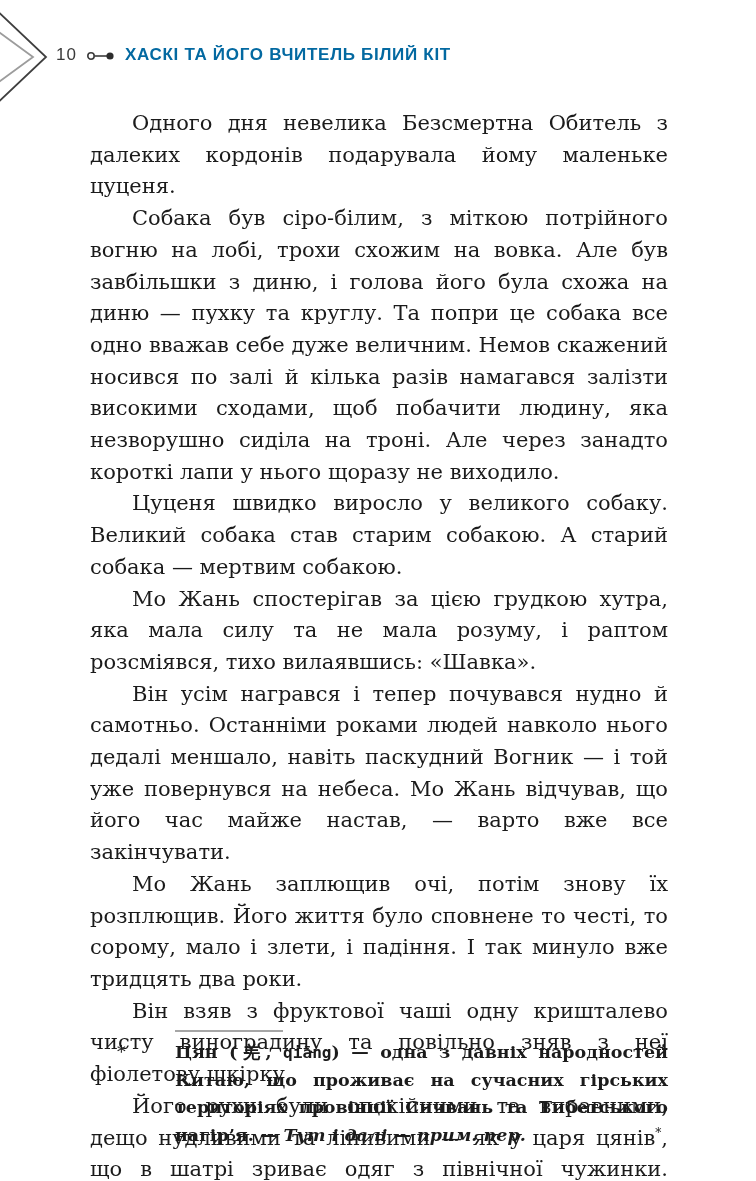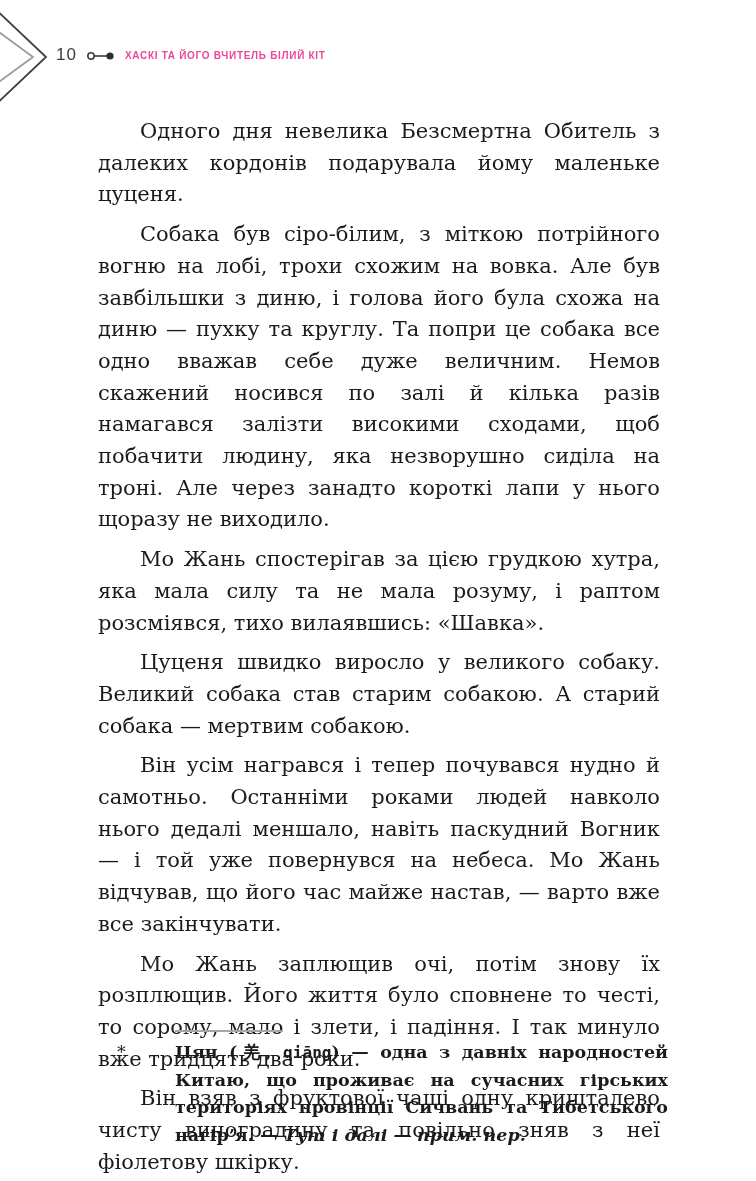--- a/index.html
+++ b/index.html
@@ -29,39 +29,39 @@
     white-space: nowrap;
   }
   .pagenum {
     font-size: 17px;
     font-weight: 400;
     letter-spacing: 1px;
     color: #3a3a3a;
   }
   .head-icon { margin: 1px 9px 0 9px; display: block; }
   .head-title {
-    font-size: 10px;
+    font-size: 17px;
     font-weight: 700;
     letter-spacing: 0.7px;
-    color: #ec4899;
+    color: #0369a1;
   }
   
   .body-area {
     position: absolute;
     top: 108px;
     left: 90px;
     width: 578px;
     min-height: 922px;
     font-family: "DejaVu Serif", serif;
     font-size: 21px;
     line-height: 31.7px;
     text-align: justify;
     hyphens: auto;
   }
-  .body-area p { margin: 8px; text-indent: 42px; }
+  .body-area p { margin: 0; text-indent: 42px; }
   .body-area p.continued { text-align-last: justify; }
   sup.fn-ref {
     font-size: 0.58em;
     line-height: 0;
     vertical-align: super;
   }
   
   .footnote {
     position: absolute;
     left: 90px;
@@ -108,22 +108,22 @@
       <circle cx="5" cy="6" r="3.2" fill="#ffffff" stroke="#3c3c3c" stroke-width="1.6"></circle>
       <line x1="8.6" y1="6" x2="21" y2="6" stroke="#3c3c3c" stroke-width="1.6"></line>
       <circle cx="24" cy="6" r="3.6" fill="#2d2d2d"></circle>
     </svg>
     <span class="head-title">ХАСКІ ТА ЙОГО ВЧИТЕЛЬ БІЛИЙ КІТ</span>
   </header>
 
   <main class="body-area">
     <p>Одного дня невелика Безсмертна Обитель з далеких кордонів подарувала йому маленьке цуценя.</p>
     <p>Собака був сіро-білим, з міткою потрійного вогню на лобі, трохи схожим на вовка. Але був завбільшки з диню, і голова його була схожа на диню — пухку та круглу. Та попри це собака все одно вважав себе дуже величним. Немов скажений носився по залі й кілька разів намагався залізти високими сходами, щоб побачити людину, яка незворушно сиділа на троні. Але через занадто короткі лапи у нього щоразу не виходило.</p>
+    <p>Цуценя швидко виросло у великого собаку. Великий собака став старим собакою. А старий собака — мертвим собакою.</p>
     <p>Мо Жань спостерігав за цією грудкою хутра, яка мала силу та не мала розуму, і раптом розсміявся, тихо вилаявшись: «Шавка».</p>
-    <p>Цуценя швидко виросло у великого собаку. Великий собака став старим собакою. А старий собака — мертвим собакою.</p>
     <p>Він усім награвся і тепер почувався нудно й самотньо. Останніми роками людей навколо нього дедалі меншало, навіть паскудний Вогник — і той уже повернувся на небеса. Мо Жань відчував, що його час майже настав, — варто вже все закінчувати.</p>
     <p>Мо Жань заплющив очі, потім знову їх розплющив. Його життя було сповнене то честі, то сорому, мало і злети, і падіння. І так минуло вже тридцять два роки.</p>
     <p>Він взяв з фруктової чаші одну кришталево чисту виноградину та повільно зняв з неї фіолетову шкірку.</p>
     <p class="continued"><span>Його рухи були спокійними та вправними, дещо нудливими та лінивими — як у царя цянів</span><sup class="fn-ref">*</sup><span>, що в шатрі зриває одяг з північної чужинки. Смарагдова</span></p>
   </main>
 
   <div class="footnote">
     <div class="fn-rule"></div>
     <div class="fn-row">
       <span class="fn-marker">*</span>

